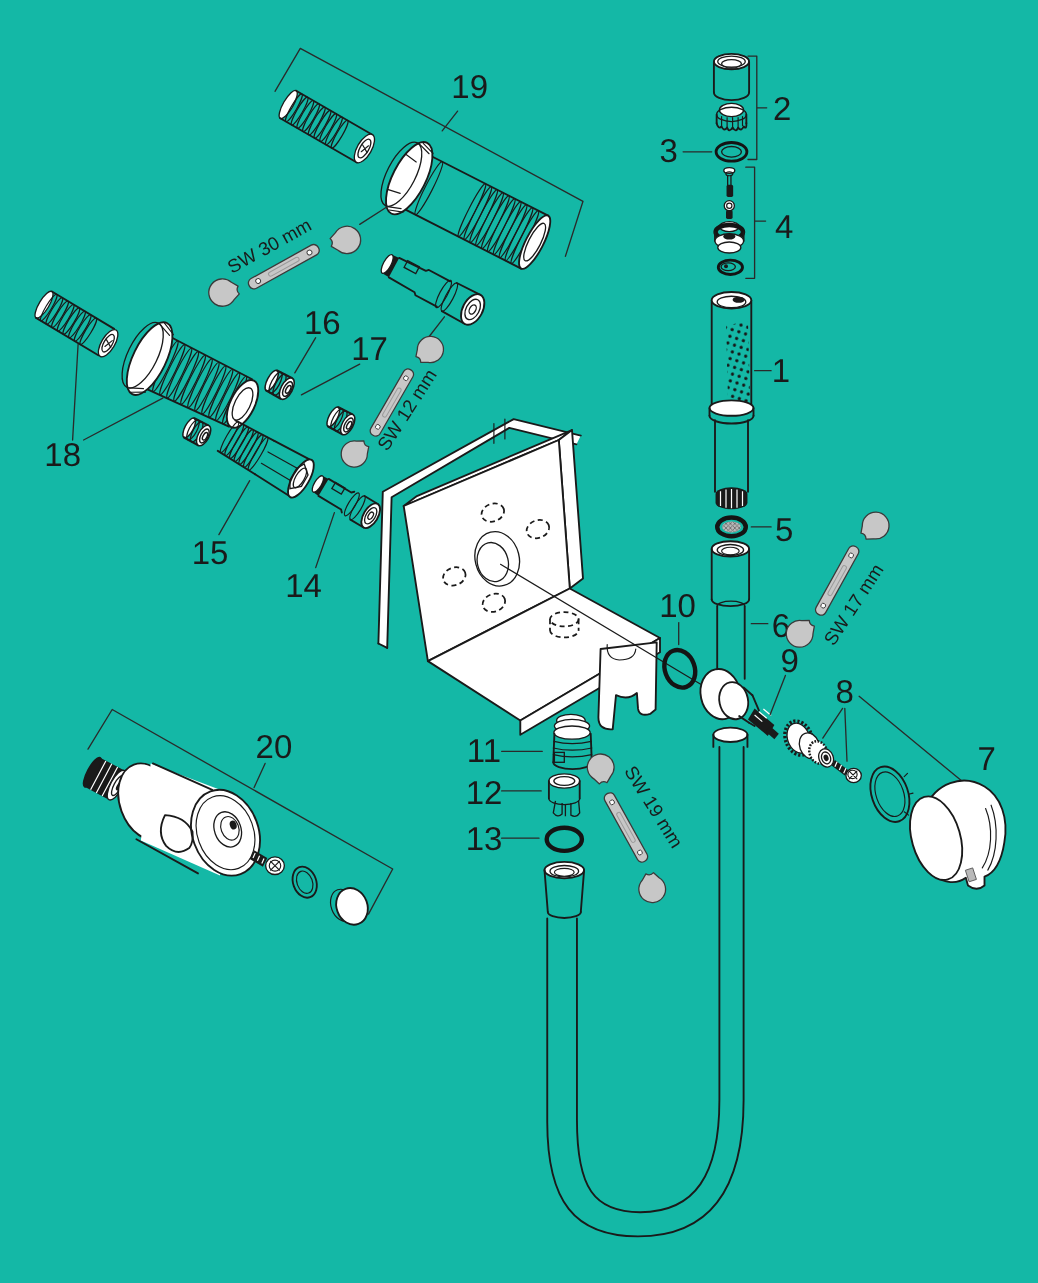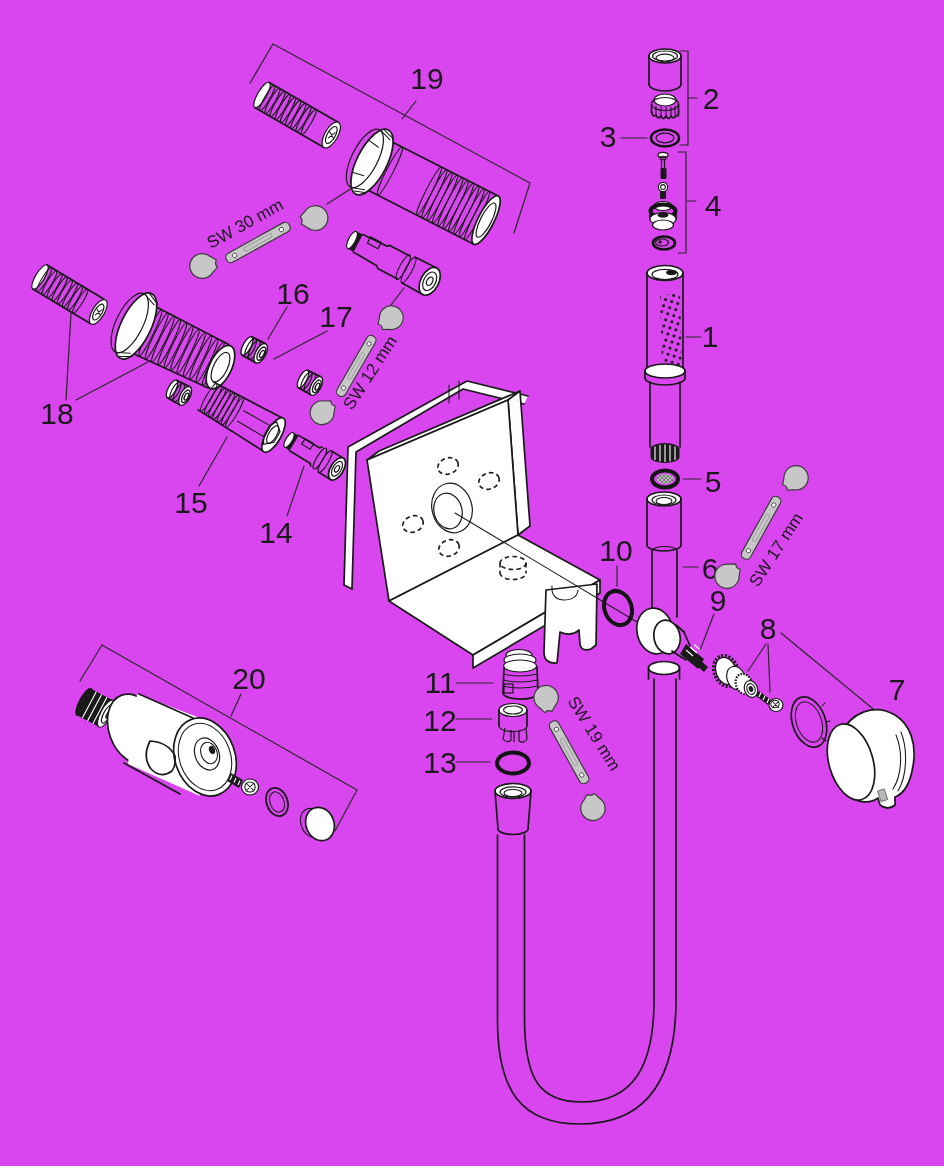--- a/index.html
+++ b/index.html
@@ -1,16 +1,16 @@
 <!DOCTYPE html>
 <html><head>
 <meta charset="utf-8">
 <style>
   html,body{margin:0;padding:0;background:#fff;}
-  .stage{position:relative;width:944px;height:1166px;background:#d946ef;overflow:hidden;
+  .stage{position:relative;width:944px;height:1166px;background:#14b8a6;overflow:hidden;
          font-family:"Liberation Sans",sans-serif;}
   svg{display:block}
   .ln{fill:none;stroke:#1a1a1a;stroke-width:1.7;stroke-linecap:round;stroke-linejoin:round}
   .lt{fill:none;stroke:#1a1a1a;stroke-width:1.05;stroke-linecap:round}
   .fw{fill:#ffffff;stroke:#1a1a1a;stroke-width:1.7;stroke-linejoin:round}
   .fwt{fill:#ffffff;stroke:#1a1a1a;stroke-width:1.2}
   .nf{fill:none;stroke:#1a1a1a;stroke-width:1.2}
   .dk{fill:#1a1a1a;stroke:none}
   .ring{fill:none;stroke:#141414;stroke-width:4}
   .ring2{fill:none;stroke:#141414;stroke-width:2.6}

